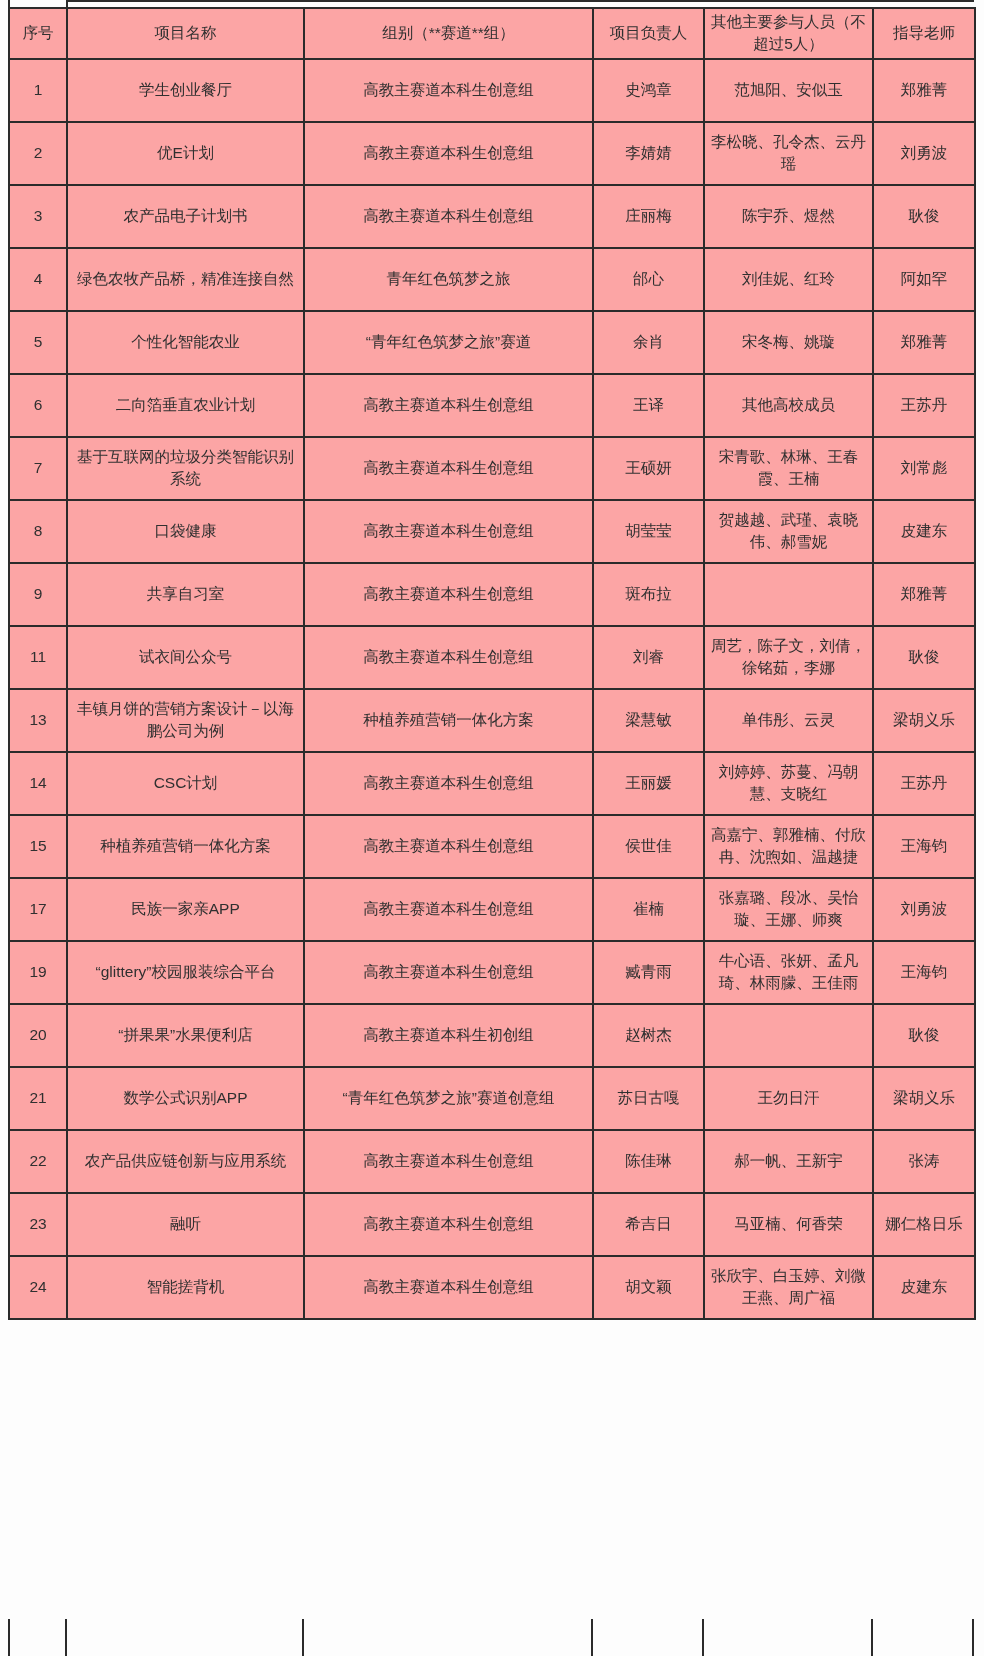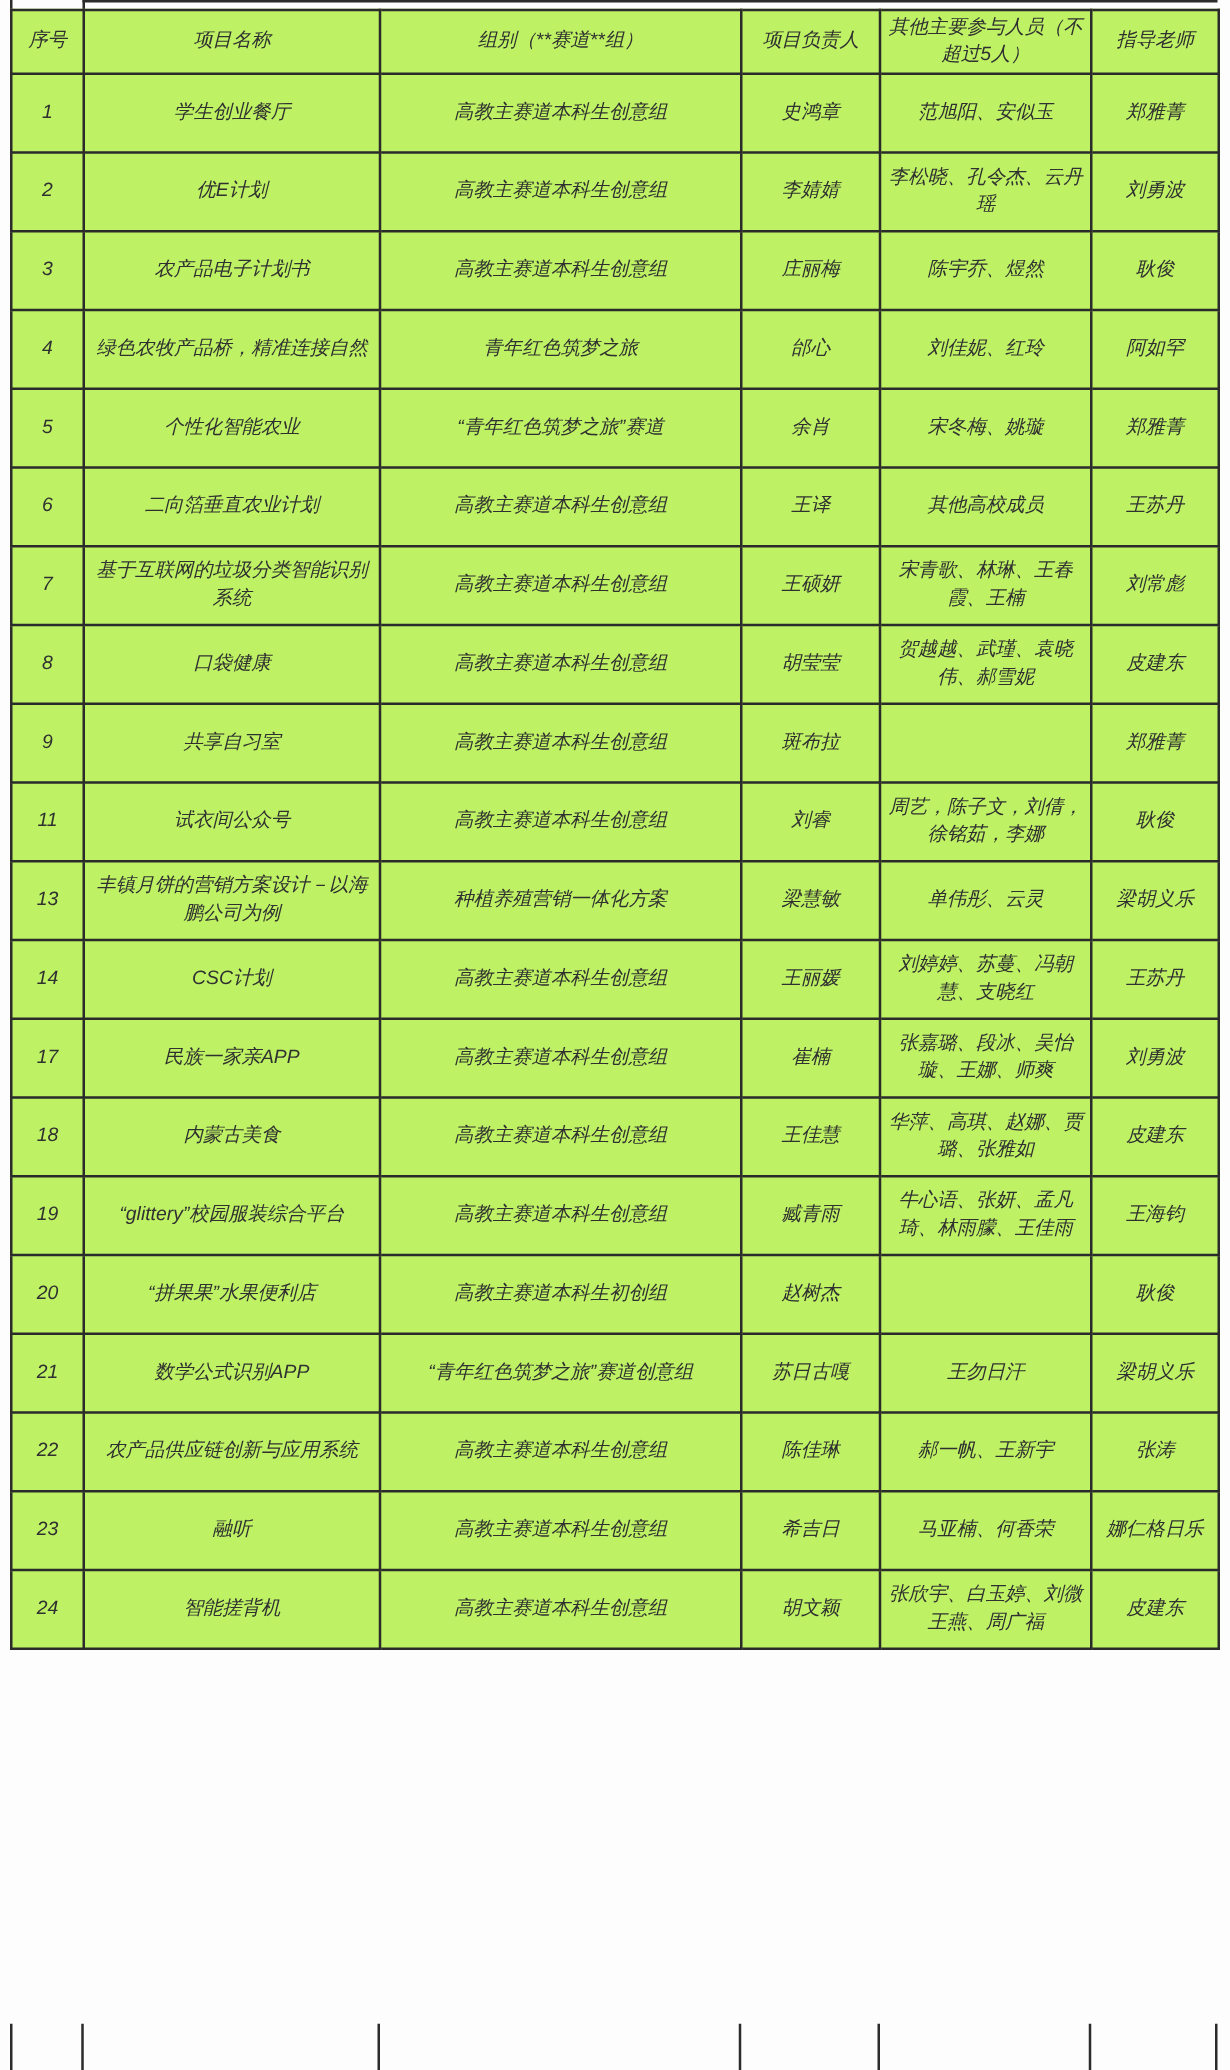--- a/index.html
+++ b/index.html
@@ -5,22 +5,21 @@
   html,body{margin:0;padding:0;}
   body{
     width:984px;height:1656px;position:relative;overflow:hidden;
     background:#fdfdfd;
     font-family:"Liberation Sans","DejaVu Sans",sans-serif;
     color:#2f2f2f;
   }
   .sheet-table{
     position:absolute;left:8px;top:7px;width:966px;
     border-collapse:collapse;table-layout:fixed;
-    background:#bef264;
-    font-style:italic;
+    background:#fca5a5;
   }
   .sheet-table th,.sheet-table td{
     border:2px solid #2b2b2b;
     text-align:center;vertical-align:middle;
     padding:2px 3px;
     font-size:15.5px;font-weight:400;
     line-height:1.45;
     word-break:break-all;
     color:#303030;
   }
@@ -151,34 +150,34 @@
   </tr>
       <tr>
     <td>14</td>
     <td>CSC计划</td>
     <td>高教主赛道本科生创意组</td>
     <td>王丽媛</td>
     <td>刘婷婷、苏蔓、冯朝慧、支晓红</td>
     <td>王苏丹</td>
   </tr>
       <tr>
+    <td>15</td>
+    <td>种植养殖营销一体化方案</td>
+    <td>高教主赛道本科生创意组</td>
+    <td>侯世佳</td>
+    <td>高嘉宁、郭雅楠、付欣冉、沈煦如、温越捷</td>
+    <td>王海钧</td>
+  </tr>
+      <tr>
     <td>17</td>
     <td>民族一家亲APP</td>
     <td>高教主赛道本科生创意组</td>
     <td>崔楠</td>
     <td>张嘉璐、段冰、吴怡璇、王娜、师爽</td>
     <td>刘勇波</td>
-  </tr>
-      <tr>
-    <td>18</td>
-    <td>内蒙古美食</td>
-    <td>高教主赛道本科生创意组</td>
-    <td>王佳慧</td>
-    <td>华萍、高琪、赵娜、贾璐、张雅如</td>
-    <td>皮建东</td>
   </tr>
       <tr>
     <td>19</td>
     <td>“glittery”校园服装综合平台</td>
     <td>高教主赛道本科生创意组</td>
     <td>臧青雨</td>
     <td>牛心语、张妍、孟凡琦、林雨朦、王佳雨</td>
     <td>王海钧</td>
   </tr>
       <tr>

